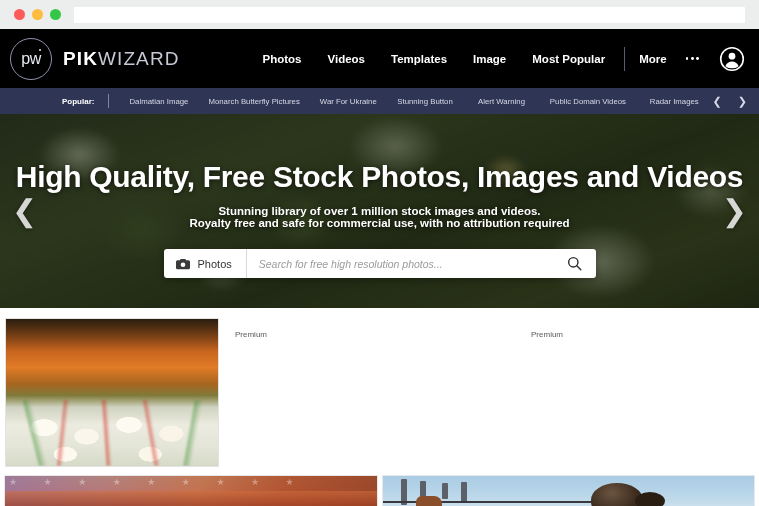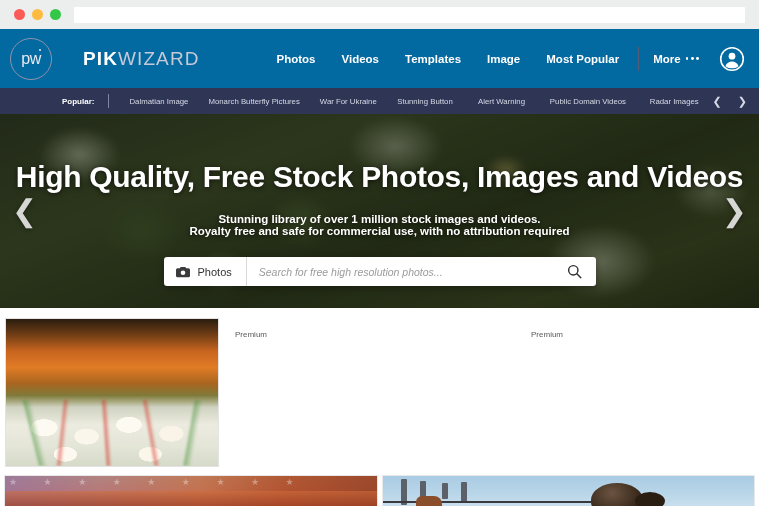--- a/index.html
+++ b/index.html
@@ -26,56 +26,56 @@
   .url-bar{
     flex:1; height:16px; margin-left:13px; margin-right:6px;
     background:#ffffff; border-radius:1px;
   }
 
   
   .page{ width:759px; height:477px; position:relative; overflow:hidden; background:#fff; }
 
   
   .navbar{
-    height:59px; background:#0369a1;
+    height:59px; background:#000000;
     display:flex; align-items:center;
     padding:0 14px 0 10px;
     position:relative;
   }
   .logo-block{ display:flex; align-items:center; gap:11px; }
   .logo-circle{
     width:42px; height:42px; border-radius:50%;
     border:1.4px solid #8d93ab;
     display:flex; align-items:center; justify-content:center;
     position:relative;
   }
   .logo-pw{
     font-size:16px; color:#e8eaf1; letter-spacing:-0.5px;
     font-family:"Liberation Sans", sans-serif;
   }
   .logo-dot{
     position:absolute; top:10px; right:10px;
     width:2.4px; height:2.4px; border-radius:50%; background:#e8eaf1;
   }
-  .logo-word{ font-size:19px; letter-spacing:1.1px; display:flex;margin-left:20px; }
+  .logo-word{ font-size:19px; letter-spacing:1.1px; display:flex; }
   .logo-word .pik{ color:#ffffff; font-weight:bold; }
   .logo-word .wizard{ color:#c7cad6; font-weight:400; }
 
   .nav-links{
     display:flex; align-items:center; gap:0;
     margin-left:auto;
   }
   .nav-link{
     color:#ffffff; font-size:11.5px; font-weight:bold;
     padding:0 13px; white-space:nowrap; cursor:pointer;
   }
   .nav-sep{ width:1px; height:24px; background:#555c78; margin:0 6px; }
   .nav-more{
     color:#ffffff; font-size:11.5px; font-weight:bold;
-    padding:0 10px 0 8px; display:flex; align-items:center; gap:5px; cursor:pointer;
+    padding:0 10px 0 8px; display:flex; align-items:center; gap:19px; cursor:pointer;
   }
   .more-dots{ display:flex; gap:2.5px; }
   .more-dots i{ width:2.8px; height:2.8px; border-radius:50%; background:#fff; display:block; }
   .avatar-btn{ margin-left:10px; cursor:pointer; display:flex; }
 
   
   .popular-bar{
     height:26px; background:#2e3555;
     display:flex; align-items:center;
     padding-left:14px; position:relative;
@@ -118,21 +118,21 @@
   }
   .hero-title{
     color:#ffffff; font-size:30px; font-weight:bold;
     letter-spacing:-0.3px; text-align:center;
     text-shadow:0 1px 5px rgba(0,0,0,.65);
   }
   .hero-sub1, .hero-sub2{
     color:#ffffff; font-size:11.5px; font-weight:bold;
     text-align:center; text-shadow:0 1px 4px rgba(0,0,0,.7);
   }
-  .hero-sub1{ margin-top:19px; }
+  .hero-sub1{ margin-top:11px; }
   .hero-sub2{ }
 
   .hero-arrow{
     position:absolute; top:50%; transform:translateY(-50%);
     color:rgba(255,255,255,.82); font-size:30px; font-weight:200;
     cursor:pointer; line-height:1; text-shadow:0 1px 4px rgba(0,0,0,.4);
   }
   .hero-arrow.left{ left:12px; }
   .hero-arrow.right{ right:12px; }
 

